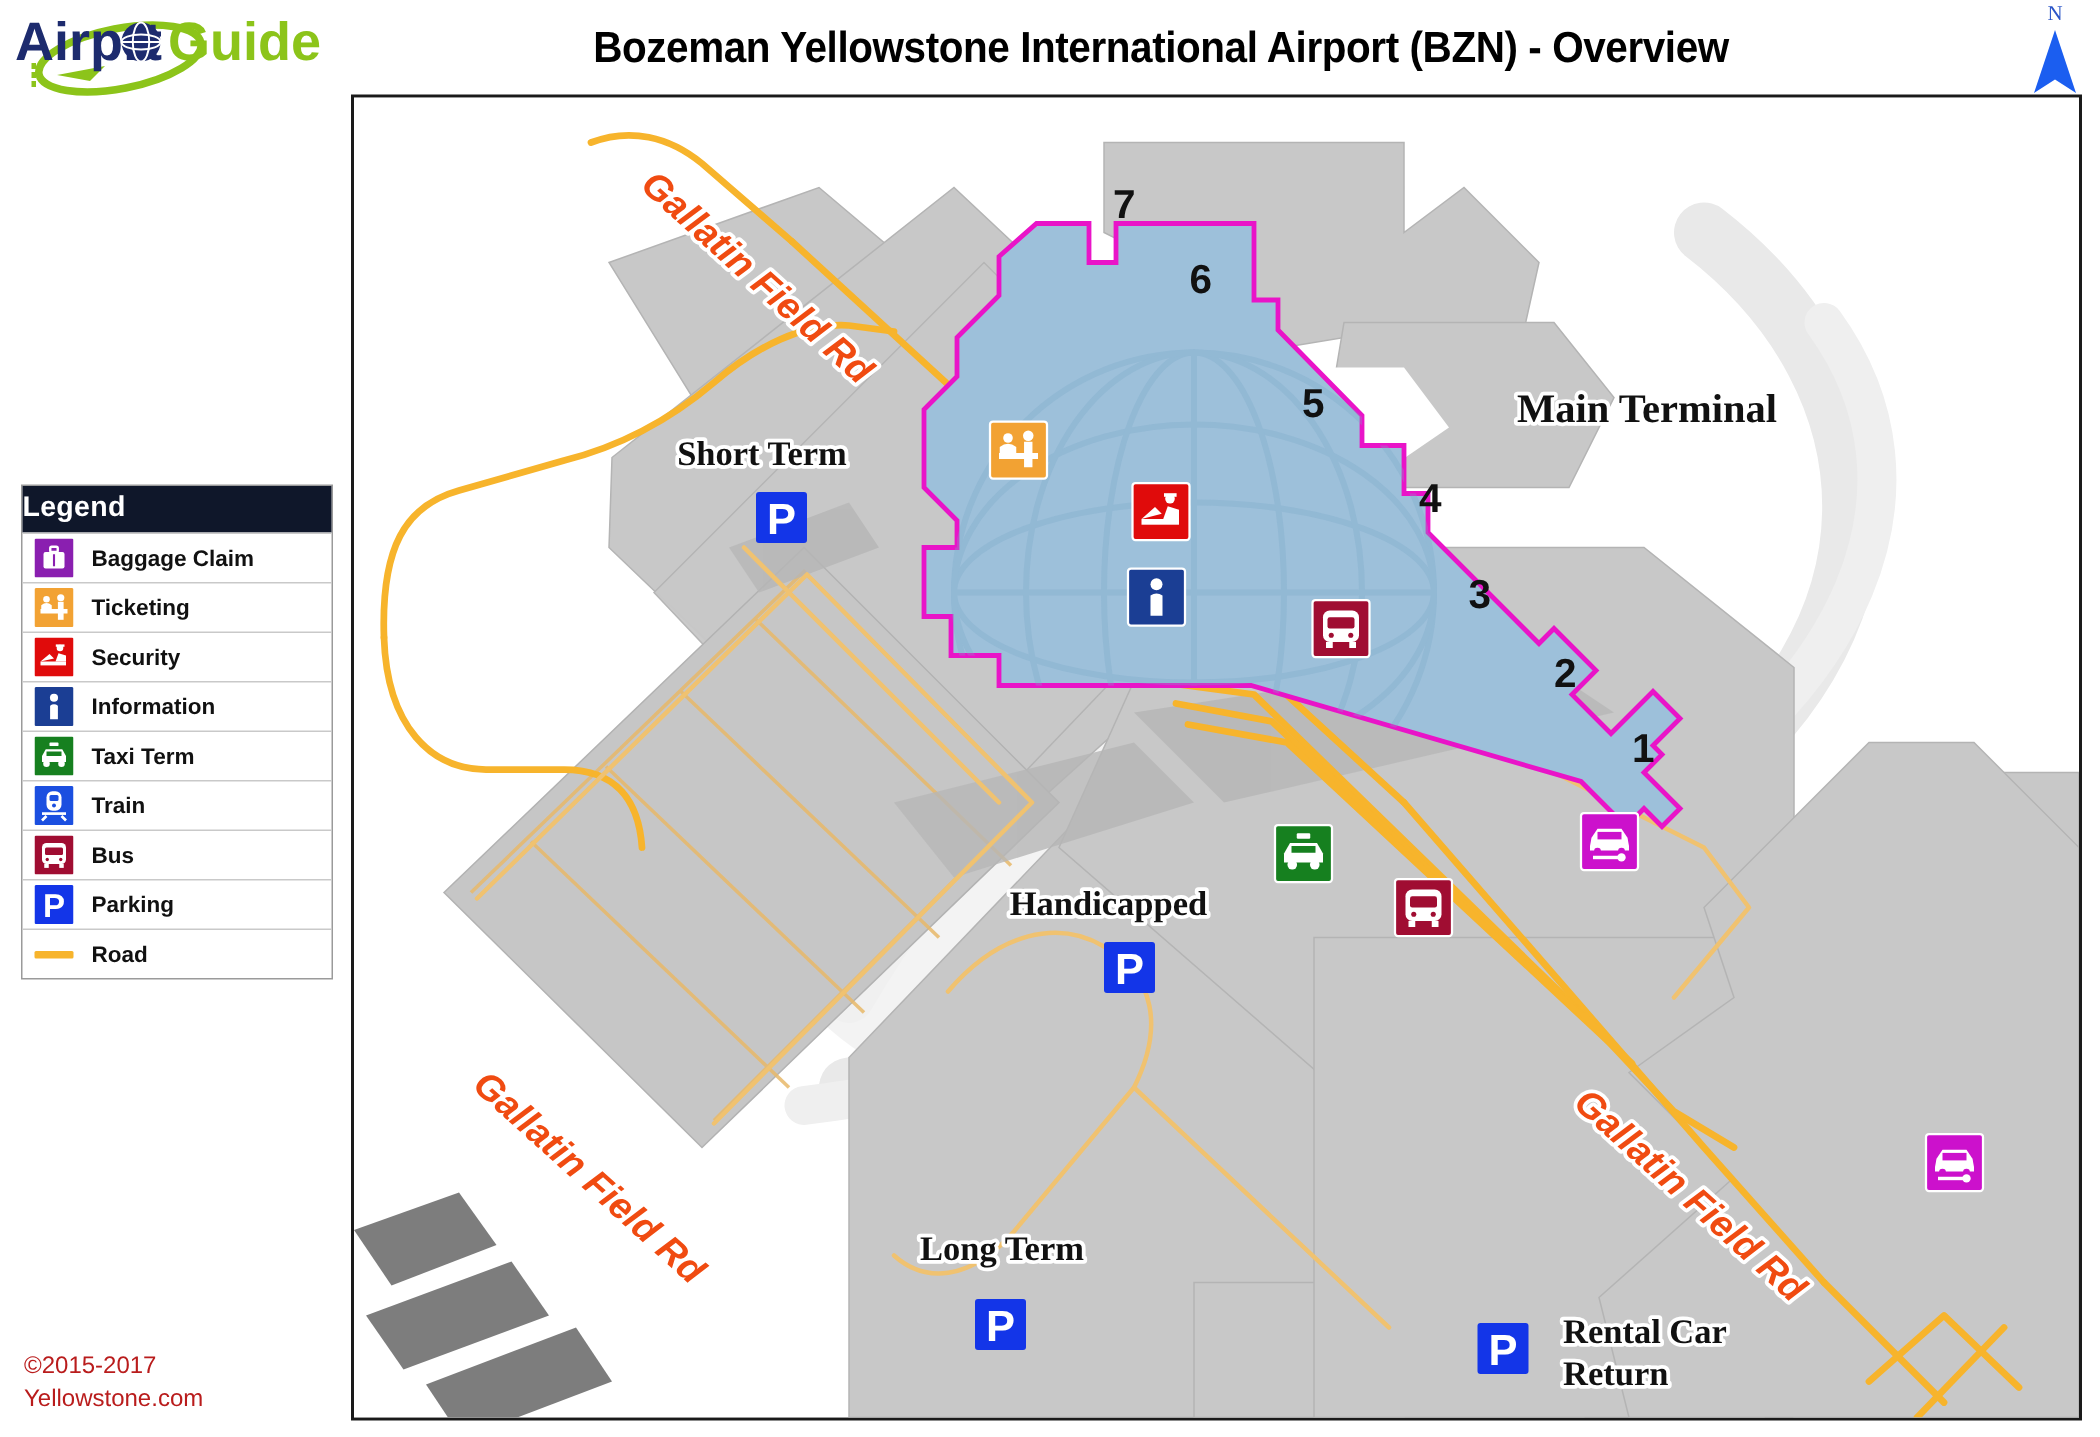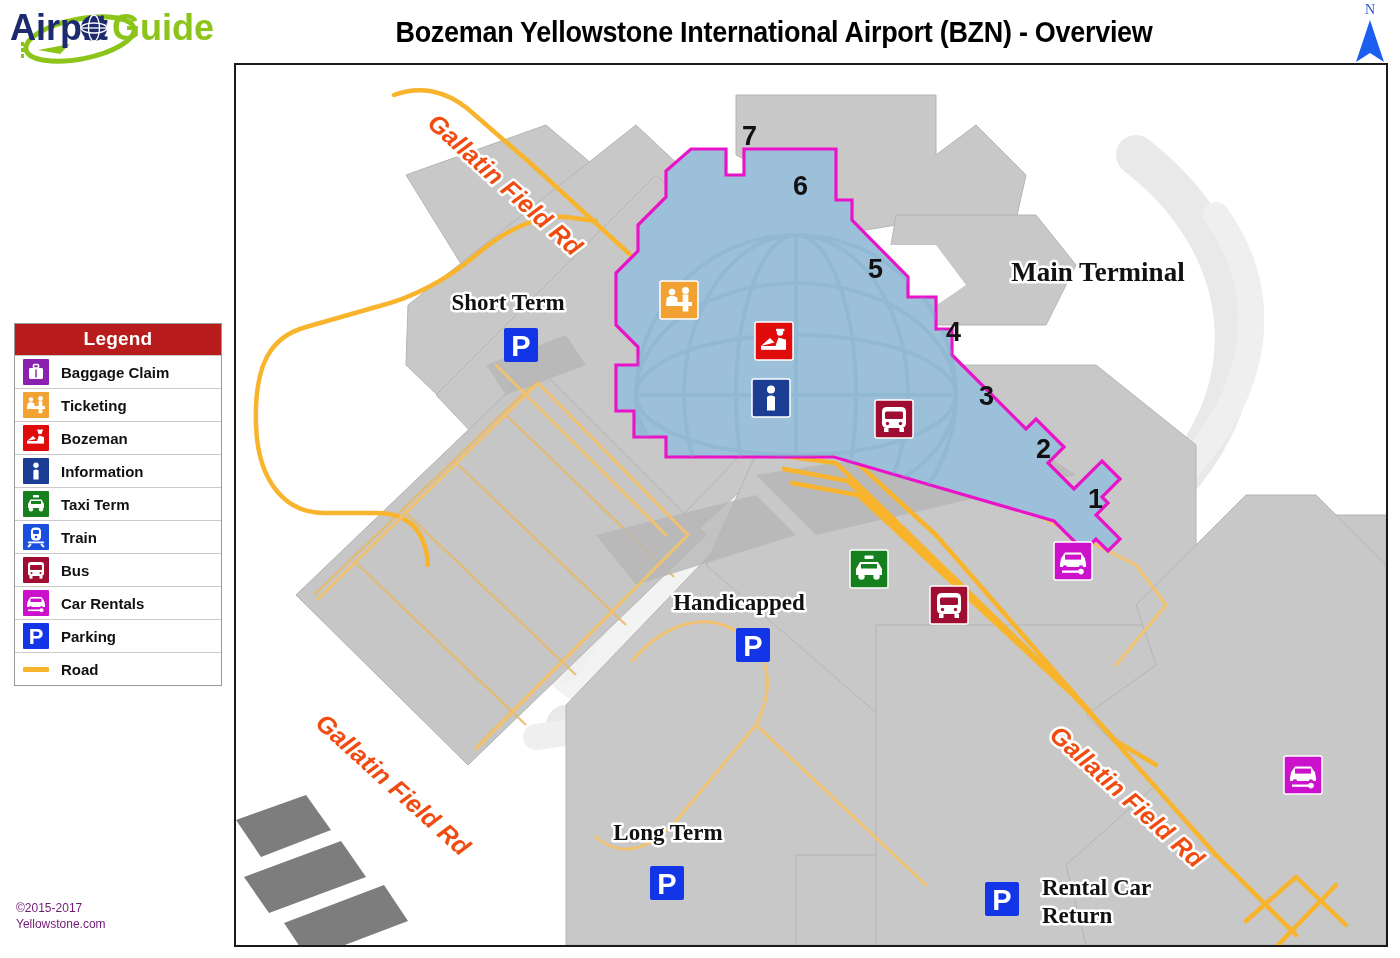--- a/index.html
+++ b/index.html
@@ -61,25 +61,25 @@
   #legend {
     position: absolute;
     left: 14px;
     top: 323px;
     width: 208px;
     border: 1px solid #9a9a9a;
     background: #ffffff;
     box-sizing: border-box;
   }
   #legend-title {
-    background: #b91c1c;
+    background: #0f172a;
     color: #ffffff;
     font-size: 19px;
     font-weight: bold;
-    text-align: center;
+    text-align: left;
     padding: 4px 0 5px 0;
     letter-spacing: .2px;
   }
   .legend-row {
     display: flex;
     align-items: center;
     height: 33px;
     border-top: 1px solid #c9c9c9;
     padding-left: 8px;
     box-sizing: border-box;
@@ -104,22 +104,22 @@
     height: 5px;
     background: #f7b42c;
     border-radius: 1px;
   }
 
   
   #copyright {
     position: absolute;
     left: 16px;
     top: 900px;
-    font-size: 12px;
-    color: #701a75;
+    font-size: 16px;
+    color: #b91c1c;
     line-height: 1.35;
   }
 
   
   #map-frame {
     position: absolute;
     left: 234px;
     top: 63px;
     width: 1154px;
     height: 884px;
@@ -228,21 +228,21 @@
     <span class="legend-ico">
       <svg width="26" height="26" viewBox="0 0 26 26">
         <rect width="26" height="26" rx="1" fill="#e00b0b"></rect>
         <rect x="4" y="16" width="17" height="2.6" fill="#ffffff"></rect>
         <path d="M4 16 L10 11 L13 14 Z" fill="#ffffff"></path>
         <circle cx="17" cy="7" r="2.2" fill="#ffffff"></circle>
         <rect x="14.2" y="4.6" width="5.8" height="1.6" fill="#ffffff"></rect>
         <path d="M14 16 L16 10.5 L21 12 L21 16 Z" fill="#ffffff"></path>
       </svg>
     </span>
-    <span class="legend-label">Bozeman</span>
+    <span class="legend-label">Security</span>
   </div>
 
   <div class="legend-row">
     <span class="legend-ico">
       <svg width="26" height="26" viewBox="0 0 26 26">
         <rect width="26" height="26" rx="1" fill="#1b3e94"></rect>
         <circle cx="13" cy="7.2" r="2.7" fill="#ffffff"></circle>
         <path d="M10.4 21.5 L10.4 12.5 Q13 10.6 15.6 12.5 L15.6 21.5 Z" fill="#ffffff"></path>
       </svg>
     </span>
@@ -285,34 +285,20 @@
         <rect x="7" y="8" width="12" height="5" rx="1" fill="#a00d32"></rect>
         <rect x="6.5" y="19" width="3" height="2.6" fill="#ffffff"></rect>
         <rect x="16.5" y="19" width="3" height="2.6" fill="#ffffff"></rect>
         <circle cx="8.5" cy="16" r="1.1" fill="#a00d32"></circle>
         <circle cx="17.5" cy="16" r="1.1" fill="#a00d32"></circle>
       </svg>
     </span>
     <span class="legend-label">Bus</span>
   </div>
 
-  <div class="legend-row">
-    <span class="legend-ico">
-      <svg width="26" height="26" viewBox="0 0 26 26">
-        <rect width="26" height="26" rx="1" fill="#cc11cc"></rect>
-        <path d="M4 15 L4.8 11 L7.5 7 L18.5 7 L21.2 11 L22 15 L22 17 L4 17 Z" fill="#ffffff"></path>
-        <rect x="7.5" y="8.6" width="11" height="3.4" fill="#cc11cc"></rect>
-        <circle cx="7.5" cy="17.5" r="1.6" fill="#cc11cc"></circle>
-        <circle cx="18.5" cy="17.5" r="1.6" fill="#cc11cc"></circle>
-        <rect x="5" y="19.5" width="12" height="1.6" fill="#ffffff"></rect>
-        <circle cx="18.5" cy="20.3" r="2" fill="#ffffff"></circle>
-      </svg>
-    </span>
-    <span class="legend-label">Car Rentals</span>
-  </div>
 
   <div class="legend-row">
     <span class="legend-ico">
       <svg width="26" height="26" viewBox="0 0 26 26">
         <rect width="26" height="26" rx="1" fill="#1335e8"></rect>
         <text x="13" y="21" text-anchor="middle" font-family="'Liberation Sans', sans-serif" font-weight="bold" font-size="22" fill="#ffffff">P</text>
       </svg>
     </span>
     <span class="legend-label">Parking</span>
   </div>

